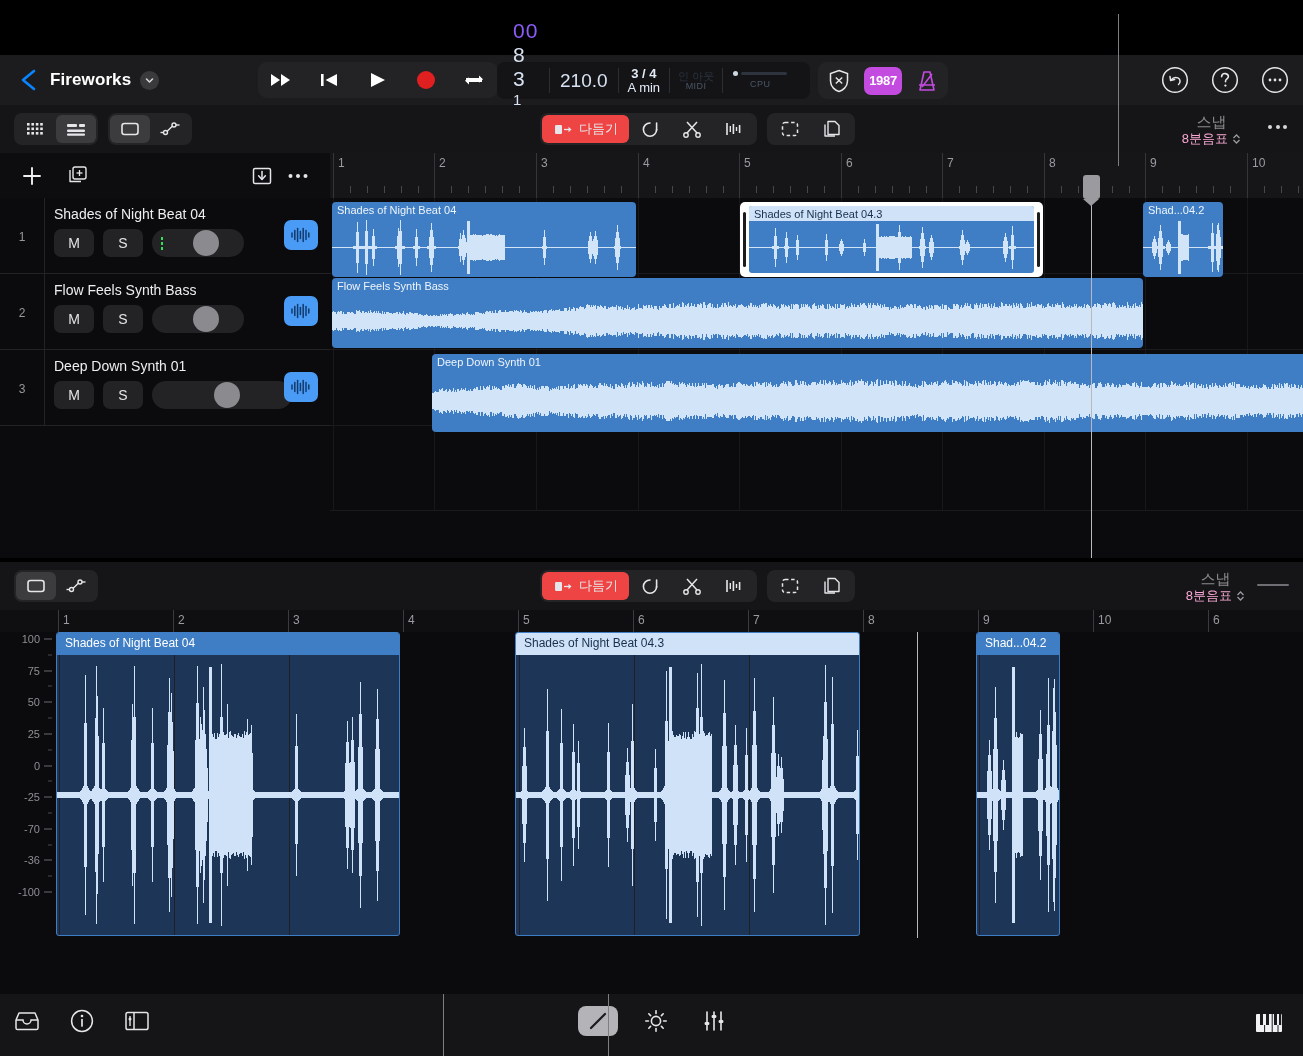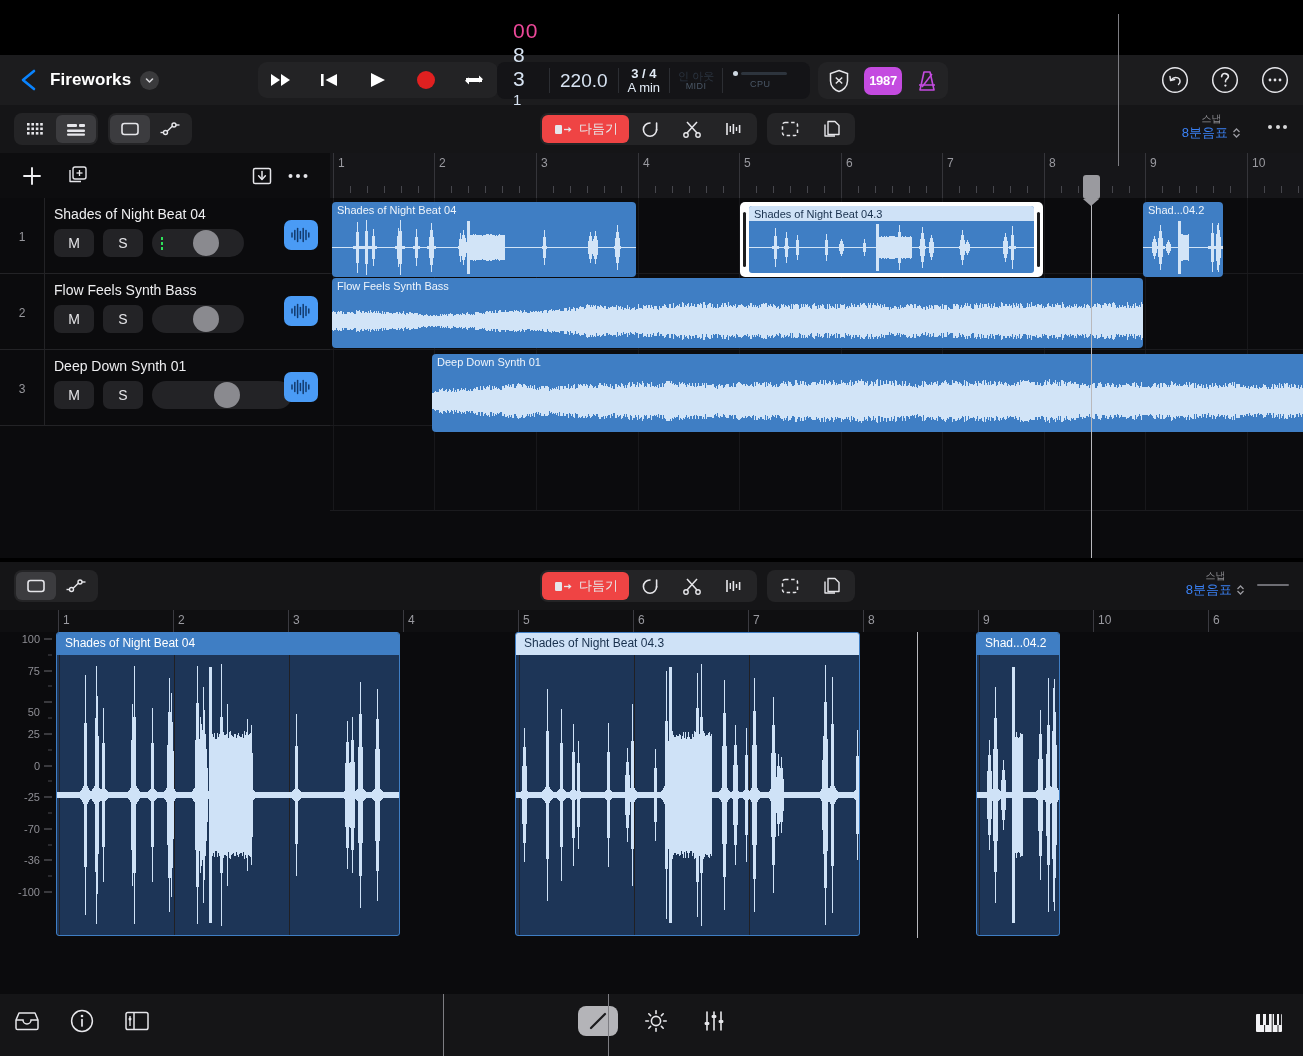--- a/index.html
+++ b/index.html
@@ -20,21 +20,21 @@
   .proj-caret { margin-left:9px; width:19px; height:19px; border-radius:50%; background:#3a3a3c; display:flex; align-items:center; justify-content:center; }
   .proj-caret svg { display:block; }
 
   .transport { position:absolute; left:258px; top:62px; width:240px; height:36px; background:#232325; border-radius:9px; display:flex; align-items:center; justify-content:space-around; }
   .tbtn { width:34px; height:30px; display:flex; align-items:center; justify-content:center; cursor:pointer; }
 
   .lcd { position:absolute; left:497px; top:62px; width:313px; height:37px; background:#141417; border-radius:8px; display:flex; align-items:stretch; }
   .lcd-sec { display:flex; flex-direction:column; align-items:center; justify-content:center; position:relative; }
   .lcd-div { width:1px; background:#2c2e33; margin:6px 0; }
   .pos { display:flex; align-items:baseline; padding:0 9px; font-family:"Liberation Sans", sans-serif; color:#d7e3f2; }
-  .pos .dim { color:#ec4899; }
+  .pos .dim { color:#8b5cf6; }
   .pos .big { font-size:21px; font-weight:400; letter-spacing:1px; }
   .pos .sm  { font-size:15px; font-weight:400; letter-spacing:1px; }
   .tempo { font-size:19px; color:#d7e3f2; padding:0 10px; }
   .sig { padding:0 9px; text-align:center; line-height:1.05; }
   .sig .a { font-size:13px; color:#e3ecf7; font-weight:600; }
   .sig .b { font-size:13px; color:#e3ecf7; }
   .midi { padding:0 8px; text-align:center; line-height:1.1; }
   .midi .a { font-size:11px; color:#2b3440; }
   .midi .b { font-size:9px; color:#4a5766; letter-spacing:.5px; }
   .cpu { padding:0 10px; text-align:center; line-height:1.2; }
@@ -57,22 +57,22 @@
   .seg-item { width:40px; height:28px; border-radius:6px; display:flex; align-items:center; justify-content:center; cursor:pointer; }
   .seg-item.on { background:#3c3c3f; }
 
   .center-tools { position:absolute; left:540px; top:8px; height:32px; display:flex; gap:10px; }
   .ct-group { background:#242426; border-radius:8px; display:flex; align-items:center; padding:2px; }
   .ct-item { height:28px; border-radius:6px; display:flex; align-items:center; justify-content:center; padding:0 11px; cursor:pointer; gap:6px; }
   .ct-item.on { background:#ef4444; }
   .ct-label { font-size:13px; color:#e8e8ea; }
 
   .snap { position:absolute; right:62px; top:8px; text-align:center; line-height:1.2; }
-  .snap .lbl { font-size:10px; color:#8b8b90; }
-  .snap .val { font-size:13px; color:#3b82f6; display:flex; align-items:center; gap:4px; }
+  .snap .lbl { font-size:15px; color:#8b8b90; }
+  .snap .val { font-size:13px; color:#f9a8d4; display:flex; align-items:center; gap:4px; }
   .more-dots { position:absolute; right:16px; top:20px; display:flex; gap:3.5px; }
   .more-dots i { width:4px; height:4px; background:#d8d8da; border-radius:50%; display:block; }
 
   
   .tl-head { position:absolute; left:0; top:153px; width:330px; height:45px; background:#0d0d0f; display:flex; align-items:center; }
   .tlh-btn { width:36px; height:32px; display:flex; align-items:center; justify-content:center; cursor:pointer; }
 
   
   .tracks { position:absolute; left:0; top:198px; width:330px; height:360px; background:#0b0b0d; }
   .track { position:relative; height:76px; border-bottom:1px solid #232326; display:flex; align-items:flex-start; }
@@ -190,21 +190,21 @@
     <div class="lcd-sec pos">
       <span class="big dim">00</span>
       <span class="big">8</span>
       <span class="big" style="margin-left:6px">3</span>
       <span class="sm" style="margin-left:7px">1</span>
       <span class="sm dim" style="margin-left:6px">001</span>
       <span class="sm">1</span>
     </div>
     <div class="lcd-div"></div>
     <div class="lcd-sec">
-      <span class="tempo">220.0</span>
+      <span class="tempo">210.0</span>
     </div>
     <div class="lcd-div"></div>
     <div class="lcd-sec sig">
       <div class="a">3 / 4</div>
       <div class="b">A min</div>
     </div>
     <div class="lcd-div"></div>
     <div class="lcd-sec midi">
       <div class="a"><span>인</span> <span>아웃</span></div>
       <div class="b">MIDI</div>
@@ -777,21 +777,21 @@
         <div style="position: absolute; left: 1213px; top: 3px; font-size: 12px; color: rgb(154, 154, 160);">6</div>
       </div>
     <div class="ed-canvas">
       <div class="axis" id="ed-axis">
           <div class="axis-lbl" style="top: 7px;">100</div>
           <div class="axis-tick" style="top: 7px;"></div>
           <div class="axis-tick minor" style="top: 22.8125px;"></div>
           <div class="axis-lbl" style="top: 38.625px;">75</div>
           <div class="axis-tick" style="top: 38.625px;"></div>
           <div class="axis-tick minor" style="top: 54.4375px;"></div>
-          <div class="axis-lbl" style="top: 80px; padding-left: 28px;">50</div>
+          <div class="axis-lbl" style="top: 70px; padding-left: 28px;">50</div>
           <div class="axis-tick" style="top: 70.25px;"></div>
           <div class="axis-tick minor" style="top: 86.0625px;"></div>
           <div class="axis-lbl" style="top: 101.875px; text-align: center;">25</div>
           <div class="axis-tick" style="top: 101.875px;"></div>
           <div class="axis-tick minor" style="top: 117.688px;"></div>
           <div class="axis-lbl" style="top: 133.5px;">0</div>
           <div class="axis-tick" style="top: 133.5px;"></div>
           <div class="axis-tick minor" style="top: 149.312px;"></div>
           <div class="axis-lbl" style="top: 165.125px;">-25</div>
           <div class="axis-tick" style="top: 165.125px;"></div>

